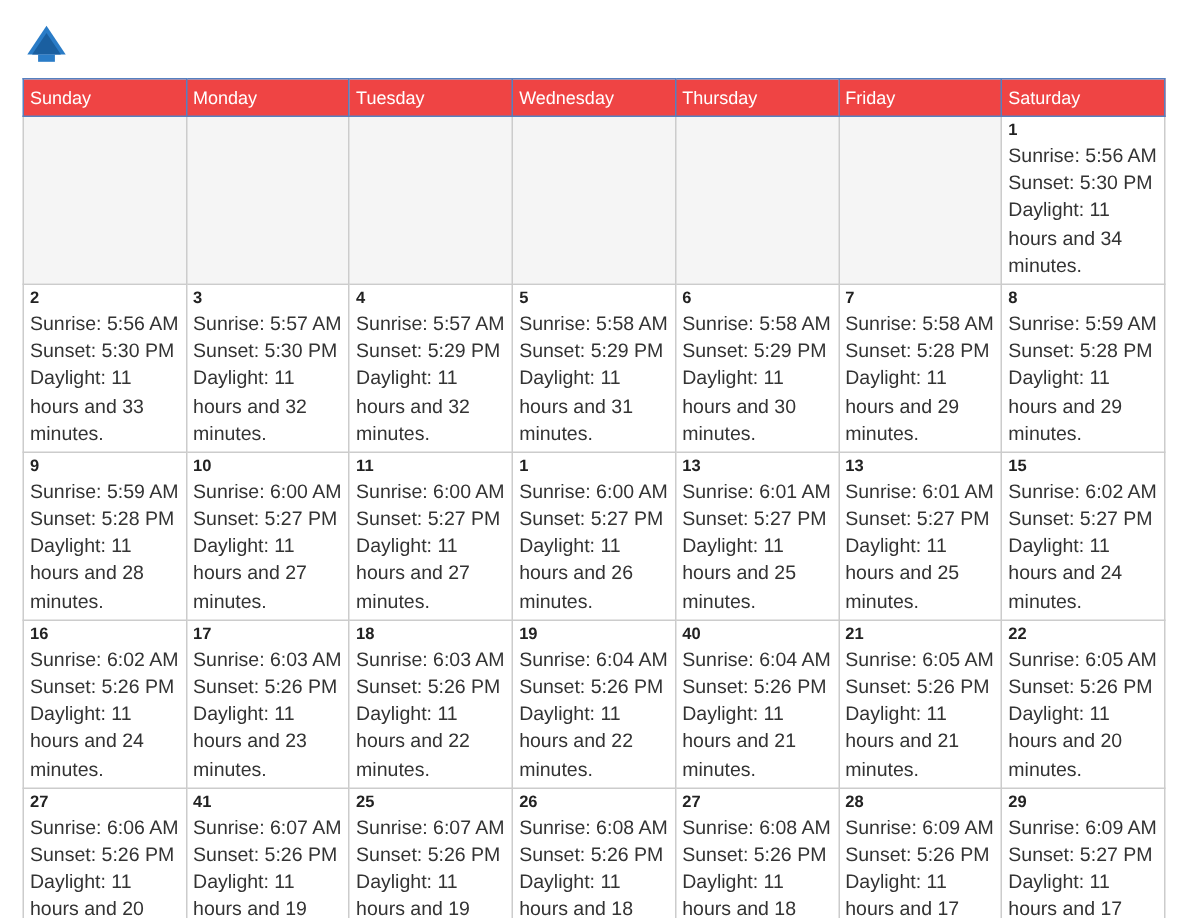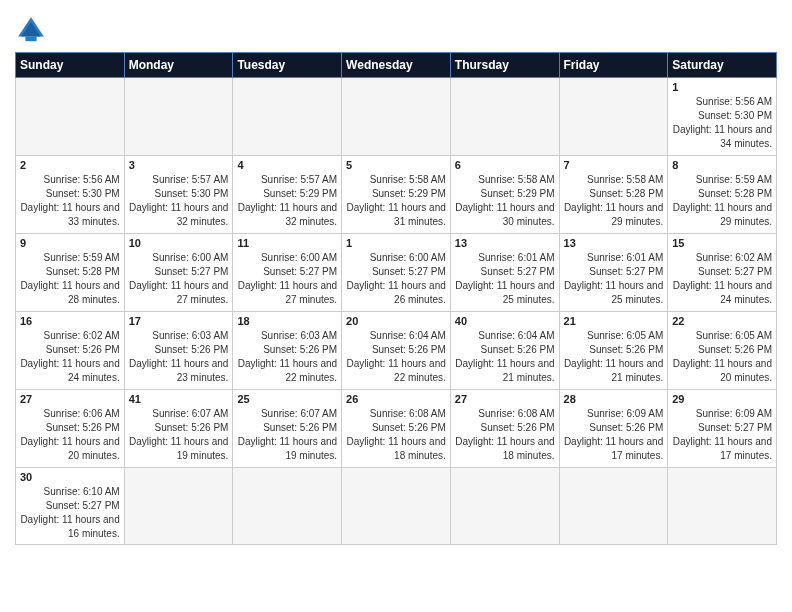--- a/index.html
+++ b/index.html
@@ -51,24 +51,24 @@
     .location-title {
       font-size: 15px;
       color: #444;
     }
     .calendar {
       width: 100%;
       border-collapse: collapse;
       table-layout: fixed;
     }
     .calendar th {
-      background: #0f172a;
+      background: #ef4444;
       color: #fff;
       font-size: 12px;
-      font-weight: bold;
+      font-weight: normal;
       padding: 5px 4px;
       text-align: left;
       border: 1px solid #5580c0;
     }
     .calendar td {
       border: 1px solid #ccc;
       vertical-align: top;
       padding: 3px 4px;
       font-size: 9.5px;
       color: #222;
@@ -77,24 +77,23 @@
     }
     .calendar td.empty {
       background: #f5f5f5;
     }
     .day-number {
       font-size: 11px;
       font-weight: bold;
       margin-bottom: 2px;
     }
     .day-info {
-      font-size: 10px;
+      font-size: 13px;
       line-height: 1.4;
       color: #333;
-      text-align: right;
     }
     .last-row td {
       height: 70px;
     }
   </style>
 </head>
 <body>
 
 <div class="page">
   <div class="header">
@@ -207,21 +206,21 @@
           </td>
           <td>
             <div class="day-number">17</div>
             <div class="day-info">Sunrise: 6:03 AM<br>Sunset: 5:26 PM<br>Daylight: 11 hours and 23 minutes.</div>
           </td>
           <td>
             <div class="day-number">18</div>
             <div class="day-info">Sunrise: 6:03 AM<br>Sunset: 5:26 PM<br>Daylight: 11 hours and 22 minutes.</div>
           </td>
           <td>
-            <div class="day-number">20</div>
+            <div class="day-number">19</div>
             <div class="day-info">Sunrise: 6:04 AM<br>Sunset: 5:26 PM<br>Daylight: 11 hours and 22 minutes.</div>
           </td>
           <td>
             <div class="day-number">40</div>
             <div class="day-info">Sunrise: 6:04 AM<br>Sunset: 5:26 PM<br>Daylight: 11 hours and 21 minutes.</div>
           </td>
           <td>
             <div class="day-number">21</div>
             <div class="day-info">Sunrise: 6:05 AM<br>Sunset: 5:26 PM<br>Daylight: 11 hours and 21 minutes.</div>
           </td>

